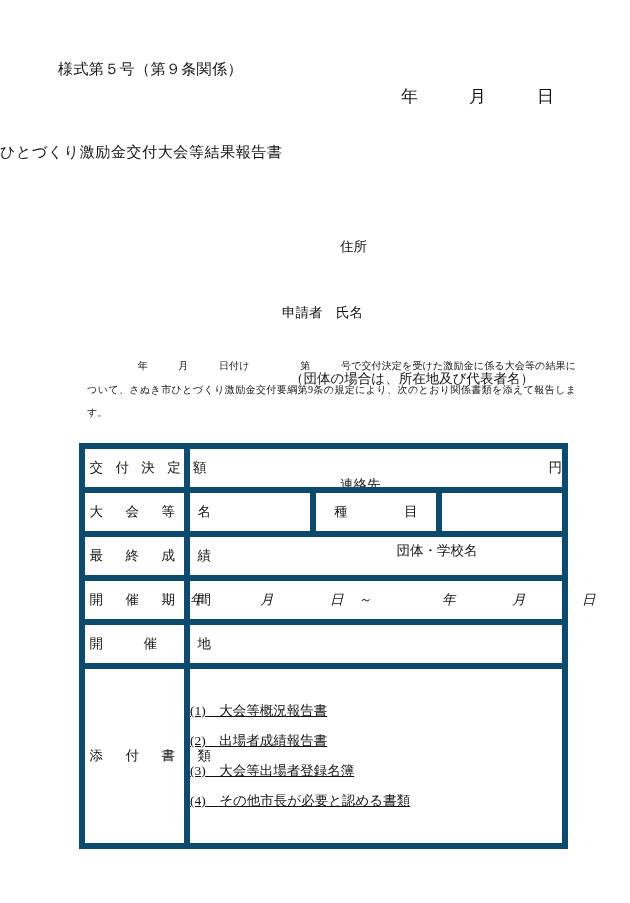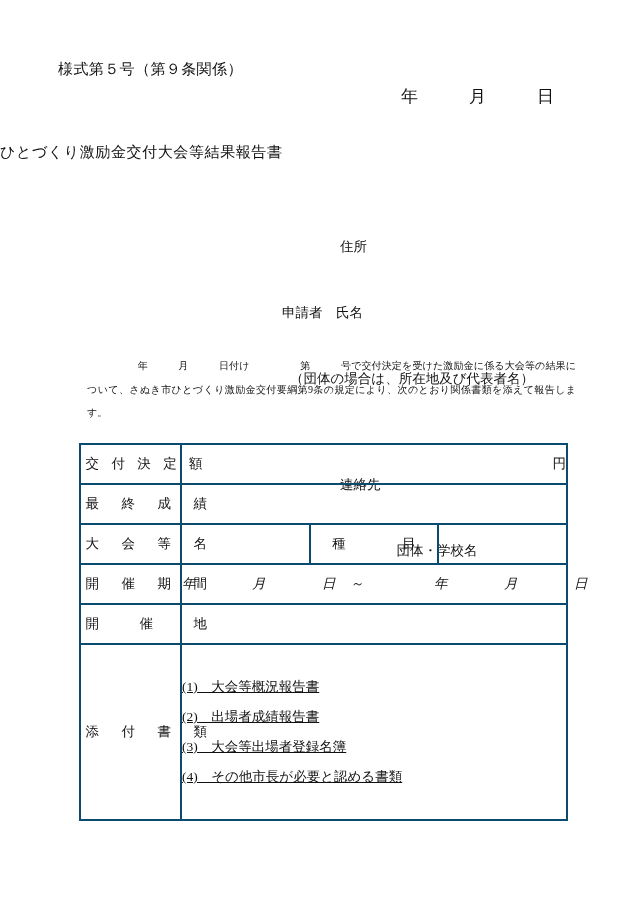--- a/index.html
+++ b/index.html
@@ -92,21 +92,21 @@
   table.form-table {
     position: absolute;
     left: 79px;
     top: 443px;
     width: 489px;
     border-collapse: collapse;
     table-layout: fixed;
     font-size: 13.5px;
   }
   table.form-table td {
-    border: 2px solid #0c4a6e;
+    border: 6px solid #0c4a6e;
     padding: 0;
     vertical-align: middle;
   }
   td.label-cell {
     width: 99px;
     height: 38px;
     text-align: center;
     letter-spacing: 4.5px;
     text-indent: 4.5px;
     white-space: pre;
@@ -185,28 +185,28 @@
 
   <div class="body-para"><span class="lead">　　　　　年　　　月　　　日付け　　　　　第　　　号で交付決定を受けた激励金に</span><span>係る大会等の結果について、さぬき市ひとづくり激励金交付要綱第9条の規定により、次のとおり関係書類を添えて報告します。</span></div>
 
   <table class="form-table">
     <tbody>
       <tr>
         <td class="label-cell">交 付 決 定 額</td>
         <td class="yen-cell" colspan="3">円</td>
       </tr>
       <tr>
-        <td class="label-cell">最　終　成　績</td>
-        <td class="value-cell" colspan="3"></td>
-      </tr>
-      <tr>
         <td class="label-cell">大　会　等　名</td>
         <td class="value-cell"></td>
         <td class="sub-label-cell">種　　　目</td>
         <td class="sub-value-cell"></td>
+      </tr>
+      <tr>
+        <td class="label-cell">最　終　成　績</td>
+        <td class="value-cell" colspan="3"></td>
       </tr>
       <tr>
         <td class="label-cell">開　催　期　間</td>
         <td class="period-cell" colspan="3">年　　　　月　　　　日　～　　　　　年　　　　月　　　　日</td>
       </tr>
       <tr>
         <td class="label-cell">開　　催　　地</td>
         <td class="value-cell" colspan="3"></td>
       </tr>
       <tr>

